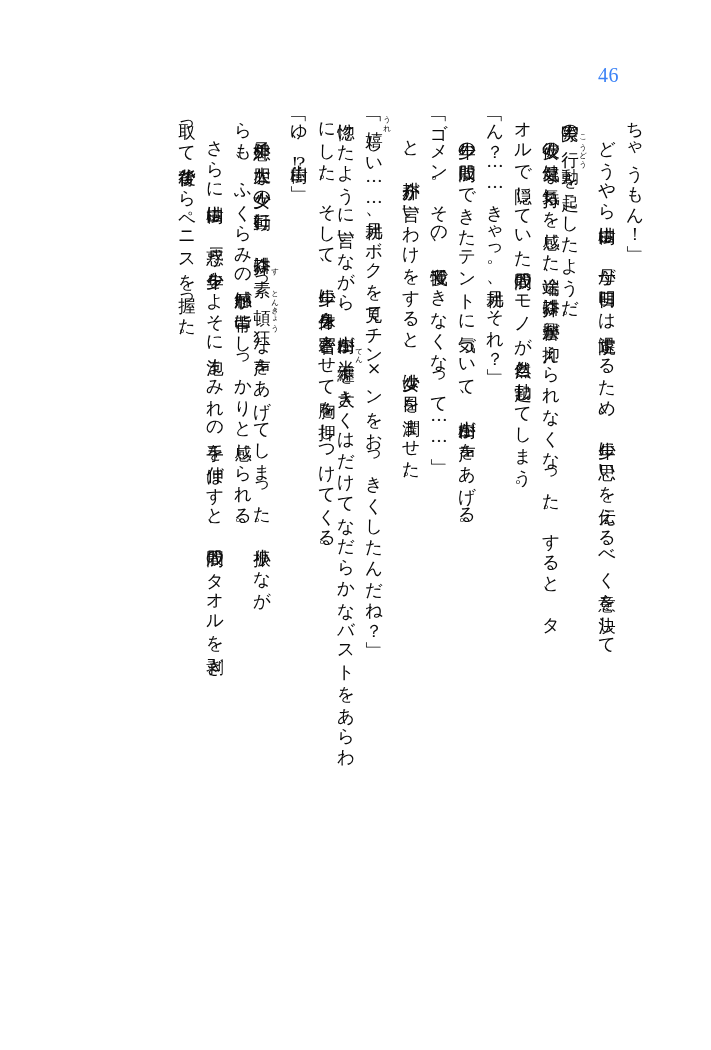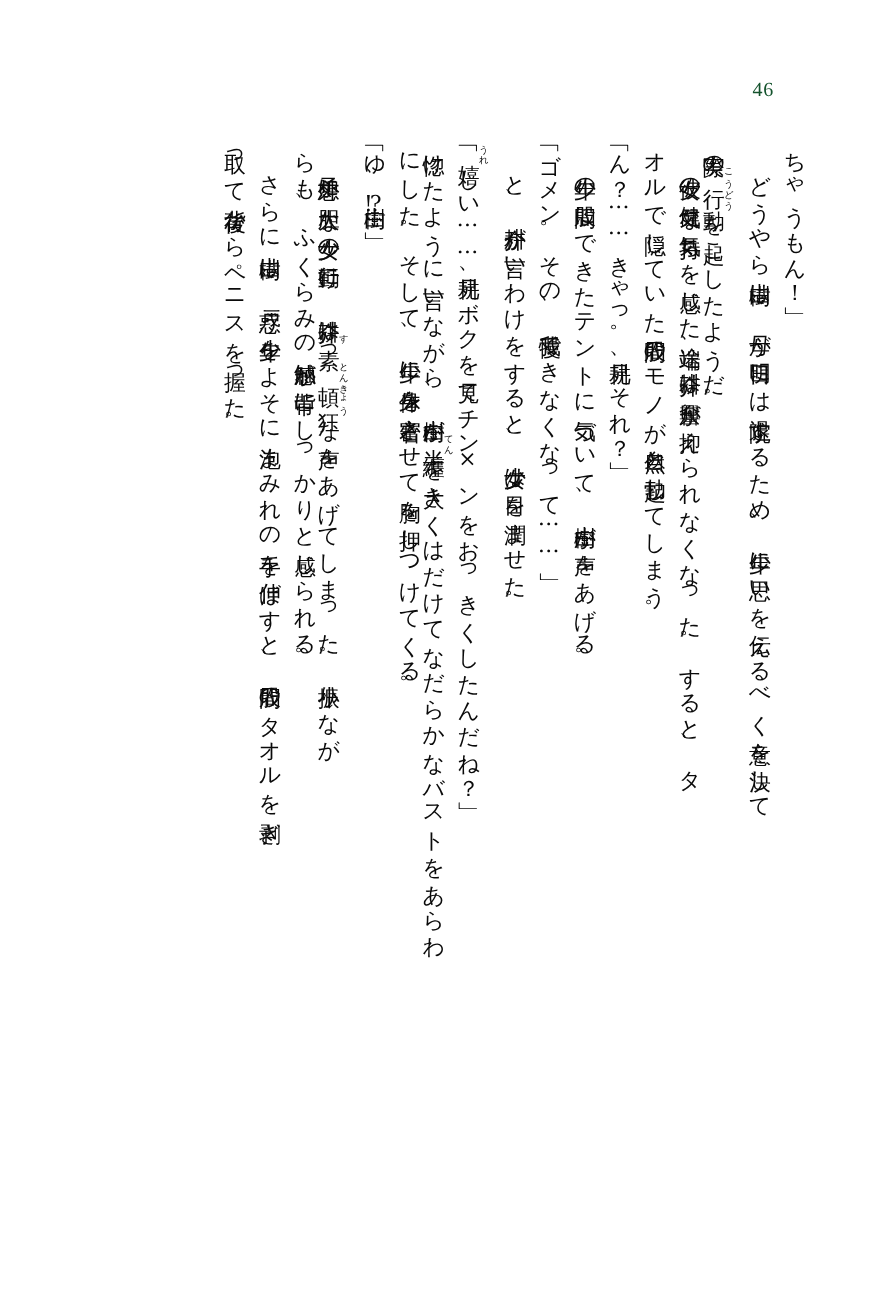--- a/index.html
+++ b/index.html
@@ -19,23 +19,23 @@
     width: 711px;
     height: 1050px;
     background: #ffffff;
     box-sizing: border-box;
   }
   .page-number {
     position: absolute;
     top: 64px;
     right: 92px;
     font-family: "Liberation Serif", serif;
-    font-size: 16px;
+    font-size: 20px;
     letter-spacing: 0.5px;
-    color: #14532d;
+    color: #3b82f6;
     margin-left: 21px;
   }
   .text-body {
     position: absolute;
     top: 110px;
     right: 68px;
     bottom: 70px;
     left: 60px;
     display: flex;
     flex-direction: row-reverse;

